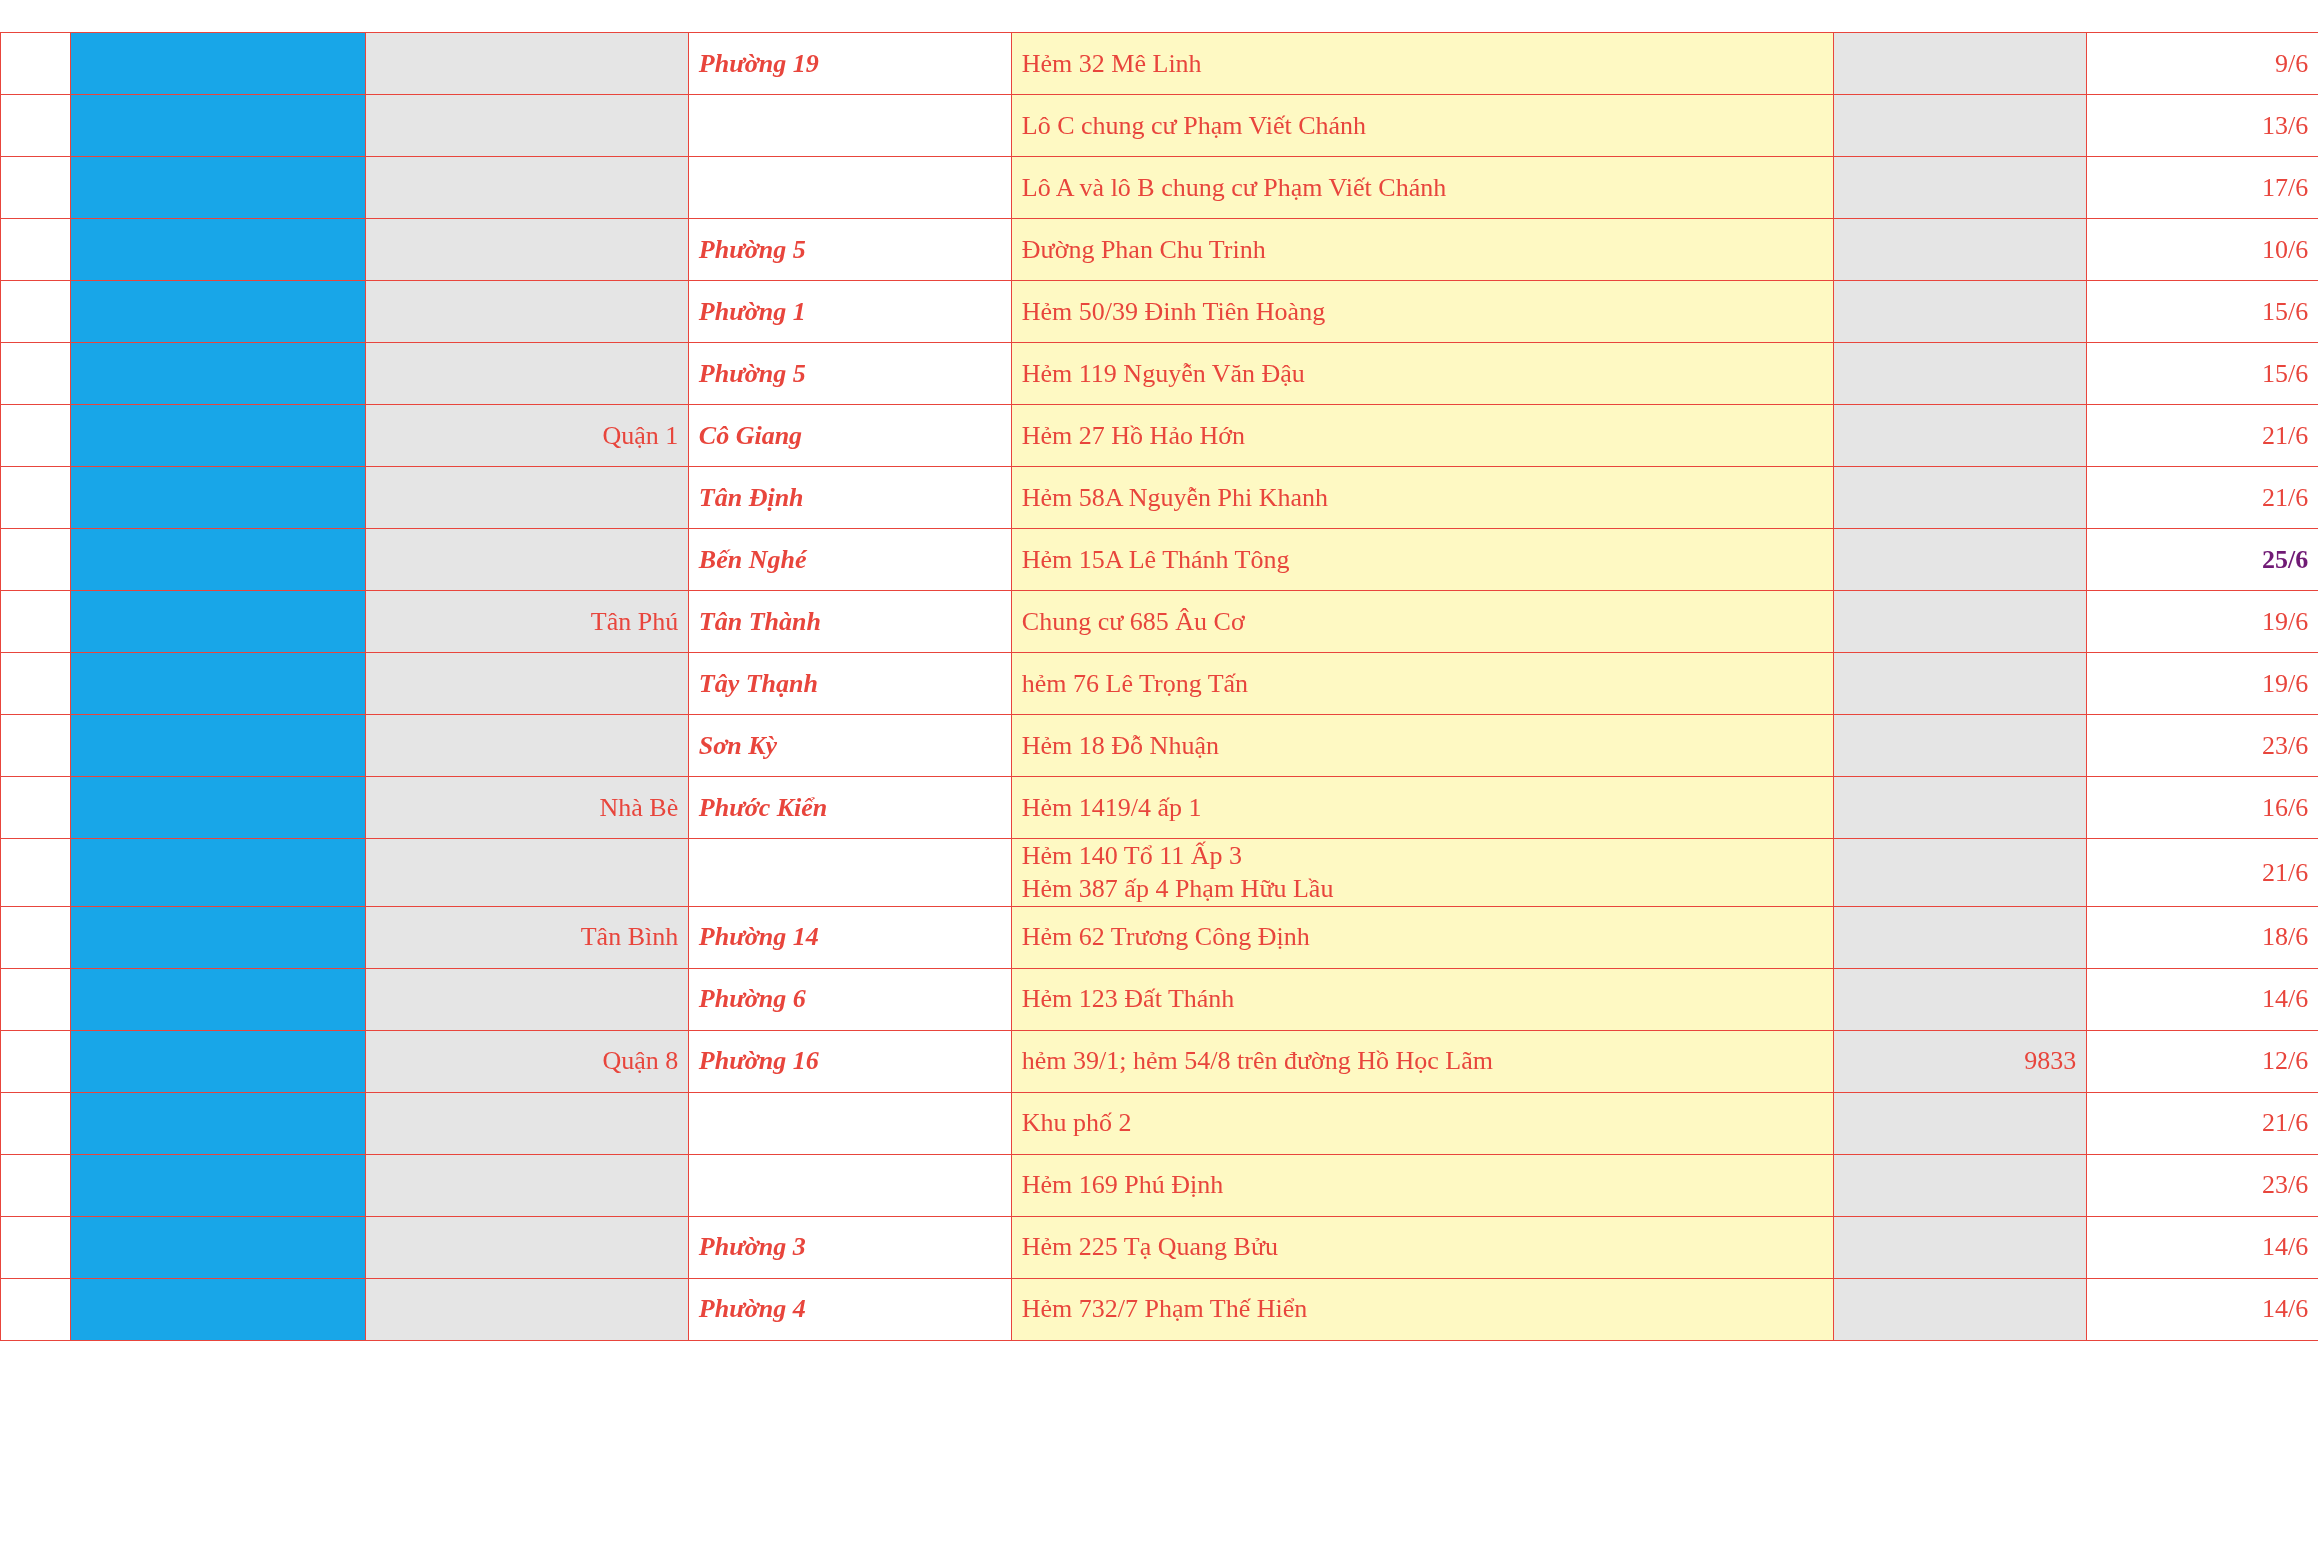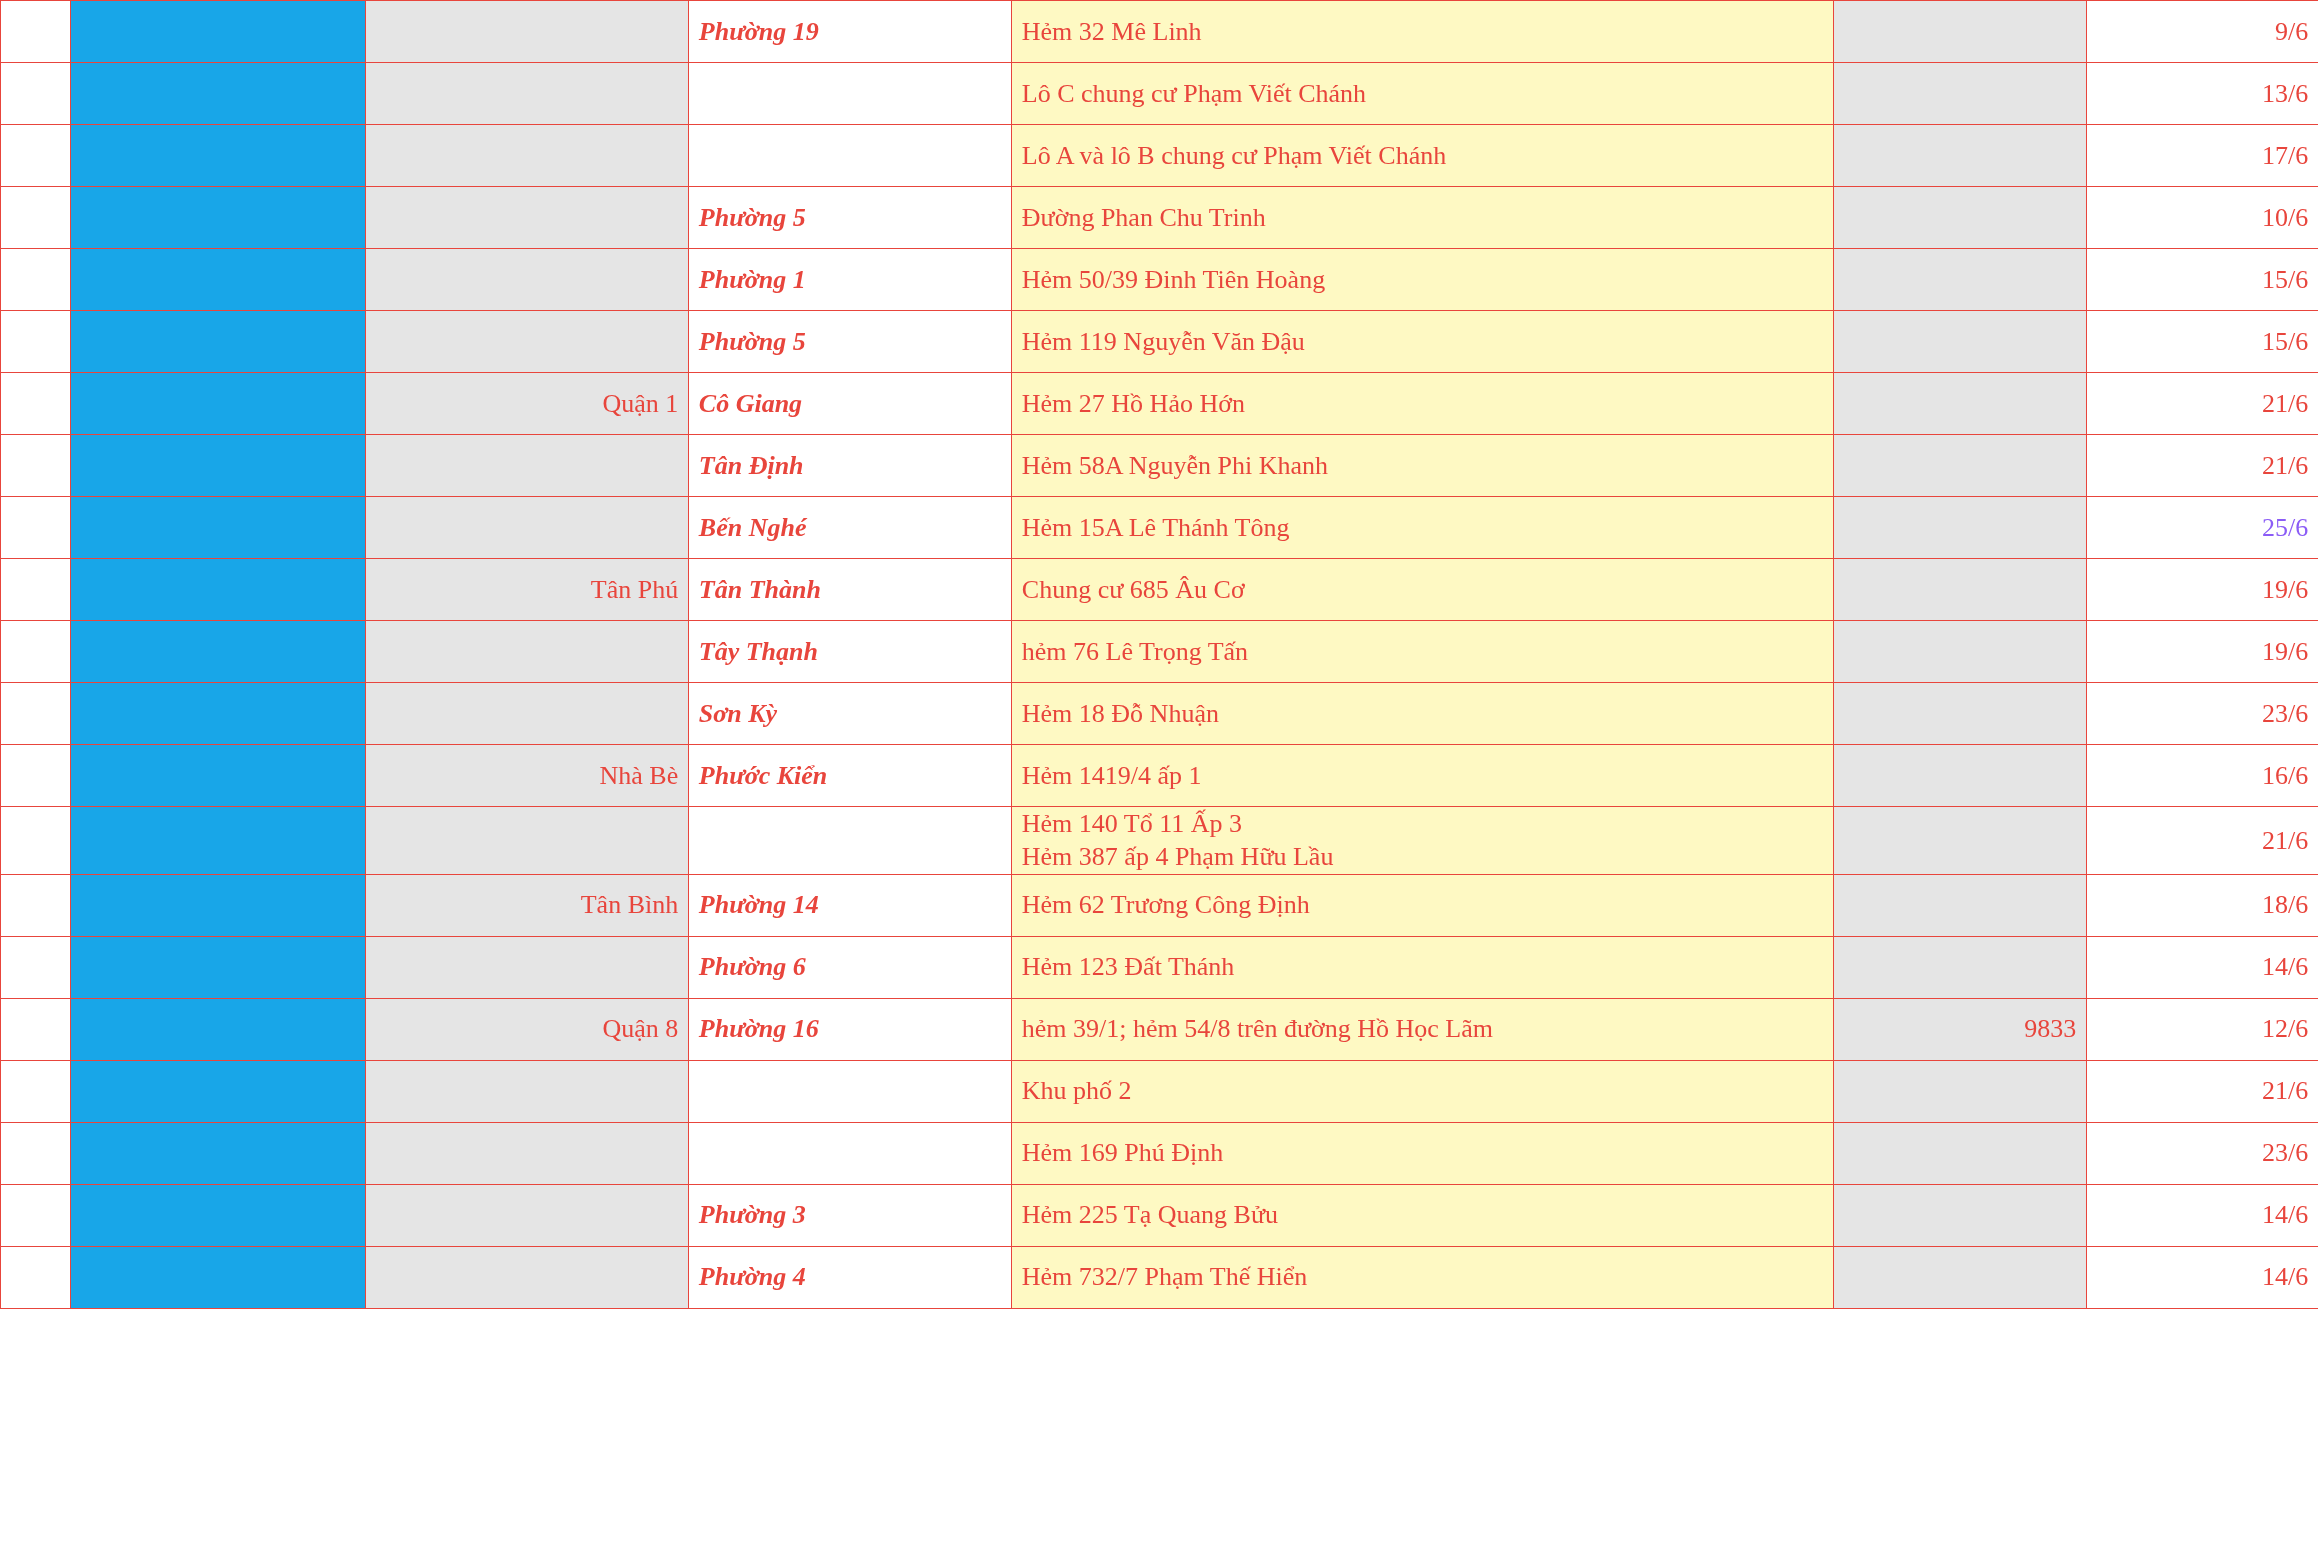--- a/index.html
+++ b/index.html
@@ -10,20 +10,21 @@
   body {
     font-family: "Liberation Serif", serif;
     width: 2319px;
     height: 1562px;
     overflow: hidden;
   }
   table.sheet {
     border-collapse: collapse;
     table-layout: fixed;
     width: 2319px;
+    margin-top: 32px;
   }
   table.sheet col.c0 { width: 70px; }
   table.sheet col.c1 { width: 295px; }
   table.sheet col.c2 { width: 323px; }
   table.sheet col.c3 { width: 323px; }
   table.sheet col.c4 { width: 822px; }
   table.sheet col.c5 { width: 253px; }
   table.sheet col.c6 { width: 232px; }
 
   table.sheet td {
@@ -74,21 +75,22 @@
     text-align: right;
     font-size: 27px;
   }
   td.date {
     background: #ffffff;
     color: #1b1b1b;
     text-align: right;
     font-size: 27px;
   }
   td.date.hl {
-    color: #8b5cf6;
+    color: #701a75;
+    font-weight: bold;
   }
   .place-lines span {
     display: block;
   }
   td.tall { height: 87px; }
 </style>
 </head>
 <body>
 
 <table class="sheet">

